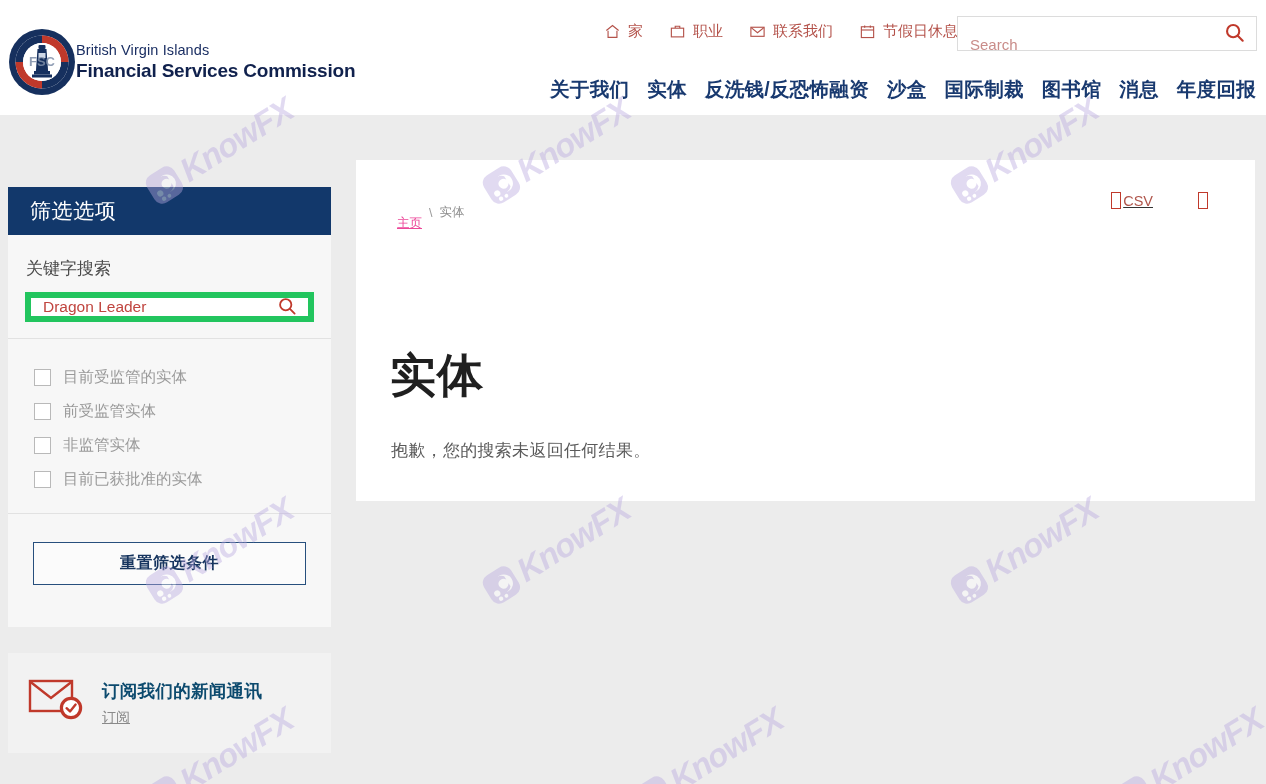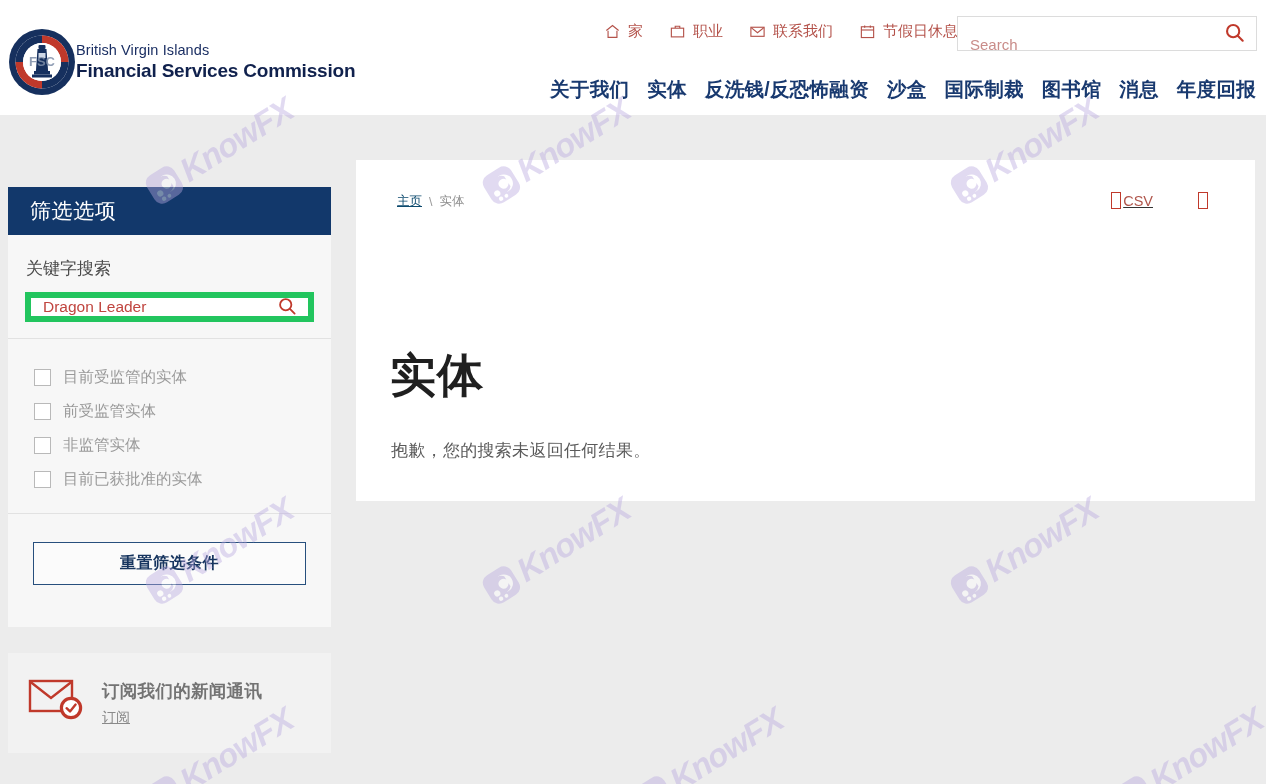--- a/index.html
+++ b/index.html
@@ -232,21 +232,21 @@
     background: #f2f2f2;
     padding: 24px 20px 26px 20px;
     display: flex;
     align-items: flex-start;
     gap: 18px;
   }
   .news-text { padding-top: 2px; }
   .news-title {
     font-size: 17.5px;
     font-weight: bold;
-    color: #737373;
+    color: #0c4a6e;
     letter-spacing: .3px;
   }
   .news-link {
     display: inline-block;
     margin-top: 6px;
     font-size: 14px;
     color: #8a8a8a;
     text-decoration: underline;
     cursor: pointer;
   }
@@ -261,22 +261,23 @@
   }
   .crumb {
     position: absolute;
     left: 41px; top: 33px;
     font-size: 12.5px;
     display: flex;
     align-items: center;
     gap: 7px;
   }
   .crumb a {
-    color: #0c4a6e;
+    color: #ec4899;
     text-decoration: underline;
+    margin-top: 22px;
   }
   .crumb .sep { color: #9a9a9a; }
   .crumb .cur { color: #8e8e8e; }
 
   .dl-tools {
     position: absolute;
     right: 45px; top: 32px;
     display: flex;
     align-items: center;
     gap: 45px;

